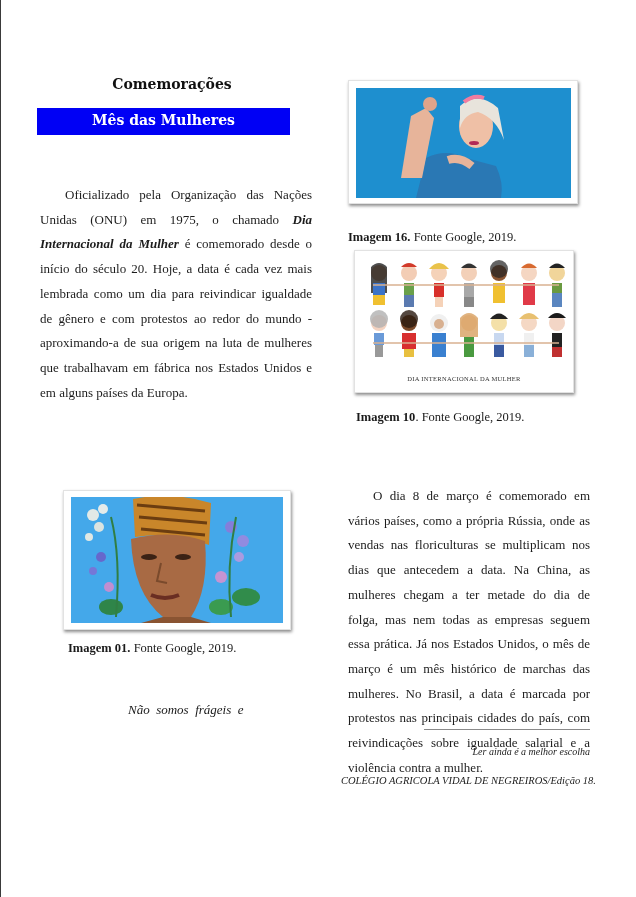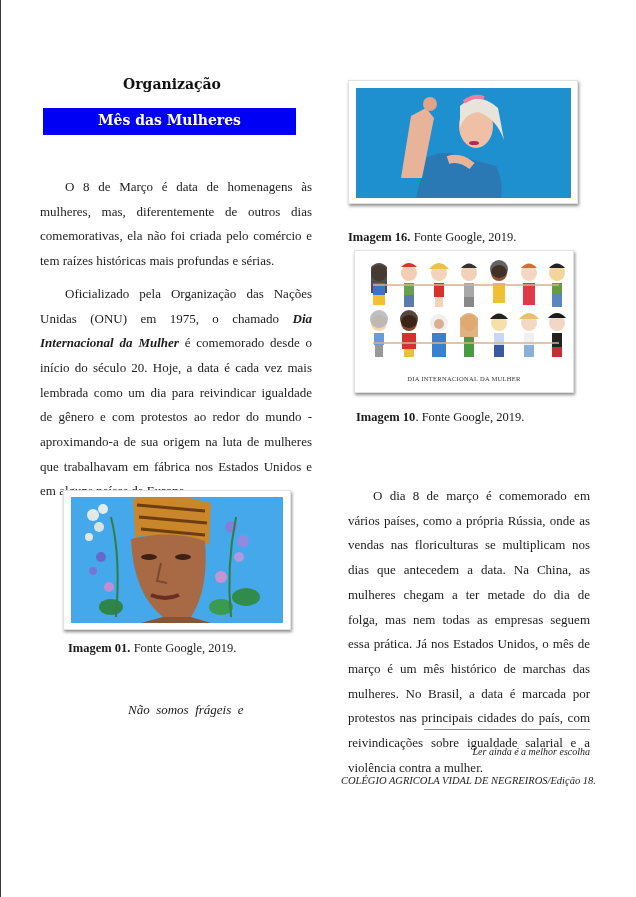--- a/index.html
+++ b/index.html
@@ -7,21 +7,21 @@
     width:636px; height:897px; background:#ffffff; position:relative; overflow:hidden;
     font-family:"DejaVu Serif", serif; color:#1a1a1a;
   }
   .left-edge { position:absolute; left:0; top:0; width:1px; height:897px; background:#3a3a3a; }
   .abs { position:absolute; }
   .section-title {
     left:45px; top:76px; width:254px; text-align:center;
     font-family:"DejaVu Serif", serif; font-weight:bold; font-size:14px; color:#111;
   }
   .banner {
-    left:43px; top:108px; width:253px; height:27px; background:#0000f5;
+    left:37px; top:108px; width:253px; height:27px; background:#0000f5;
     color:#ffffff; font-weight:bold; font-size:14px; text-align:center; line-height:25px;
   }
   .para {
     font-size:11.6px; line-height:24.7px; text-align:justify; color:#1c1c1c;
     font-family:"Liberation Serif", serif; font-size:13px;
   }
   .para p { margin:0; text-indent:25px; }
   .col-left { left:40px; width:272px; }
   .col-right { left:348px; width:242px;margin-top:48px; }
   .frame {
@@ -34,25 +34,24 @@
   .quote { font-family:"Liberation Serif", serif; font-style:italic; font-size:13px; line-height:24px; color:#1a1a1a; }
   .rule { left:424px; top:729px; width:166px; height:1px; background:#8a8a8a; }
   .tagline { right:46px; top:746px; font-family:"Liberation Serif", serif; font-style:italic; font-size:10px; color:#222; }
   .school { left:341px; top:775px; font-family:"Liberation Serif", serif; font-style:italic; font-size:10.5px; color:#222; }
 </style>
 </head>
 <body>
 
 <div class="left-edge"></div>
 
-<div class="abs section-title">Organização</div>
+<div class="abs section-title">Comemorações</div>
 <div class="abs banner">Mês das Mulheres</div>
 
 <div class="abs para col-left" style="top:175px;">
-  <p>O 8 de Março é data de homenagens às mulheres, mas, diferentemente de outros dias comemorativas, ela não foi criada pelo comércio e tem raízes históricas mais profundas e sérias.</p>
   <p style="margin-top:8px;"><span>Oficializado pela Organização das Nações Unidas (ONU) em 1975, o chamado </span><b><i>Dia Internacional da Mulher</i></b><span> é comemorado desde o início do século 20.  Hoje, a data é cada vez mais lembrada como um dia para reivindicar igualdade de gênero e com protestos ao redor do mundo - aproximando-a de sua origem na luta de mulheres que trabalhavam em fábrica nos Estados Unidos e em alguns países da Europa.</span></p>
 </div>
 
 <div class="abs frame" style="left:63px; top:490px; width:228px; height:140px;">
   <div class="photo" style="left:7px; top:6px; width:212px; height:126px; background:#3aa6e8;">
     <svg width="212" height="126" viewBox="0 0 212 126">
       <rect width="212" height="126" fill="#44a8ea"></rect>
       <g opacity="0.9">
         <circle cx="22" cy="18" r="6" fill="#f4f1e6"></circle>
           <circle cx="32" cy="12" r="5" fill="#f7f3ea"></circle>

